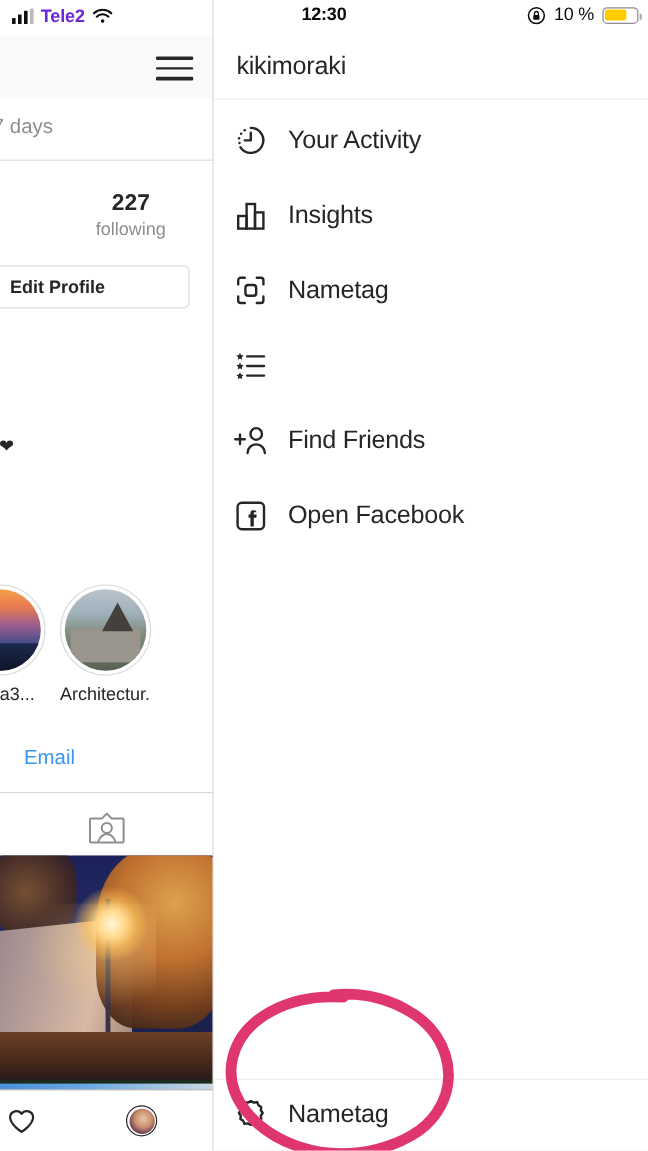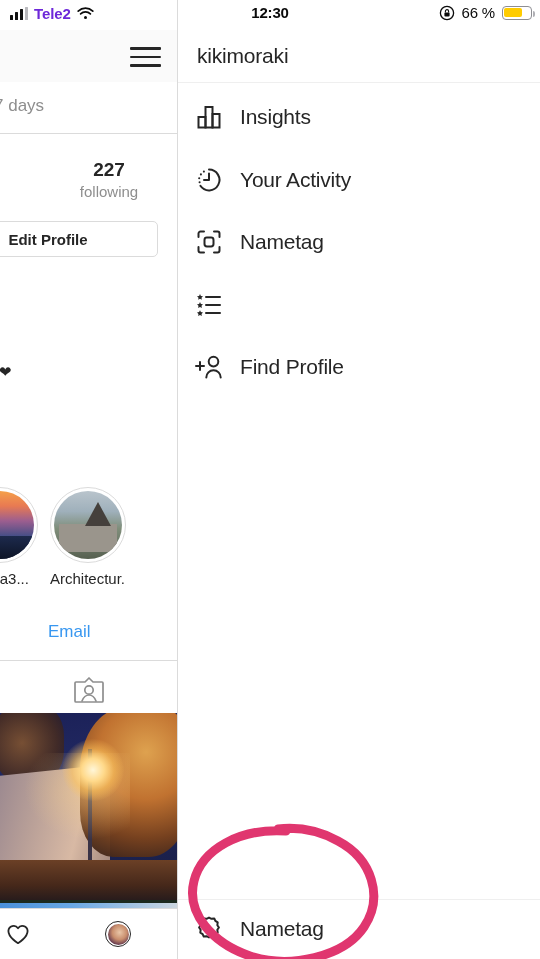--- a/index.html
+++ b/index.html
@@ -82,21 +82,21 @@
   .hl-img.b { background:linear-gradient(#b9c4cc 0%, #9fb0bb 30%, #7f8e7a 55%, #6b7566 80%, #56604f 100%); }
   .hl-img.b:after{ content:""; position:absolute; left:46%; top:16%; width:0; height:0;
     border-left:13px solid transparent; border-right:13px solid transparent; border-bottom:24px solid #45403c; }
   .hl-img.b:before{ content:""; position:absolute; left:8%; bottom:10%; width:84%; height:42%;
     background:#9a958c; }
   .hl-name {
     margin-top:7px; text-align:center; font-size:15px; color:#262626;
     white-space:nowrap; overflow:hidden;
   }
 
-  .bd-email { position:absolute; left:20px; top:622px; font-size:17px; color:#3897f0; font-weight:400;margin-left:28px; }
+  .bd-email { position:absolute; left:20px; top:622px; font-size:17px; color:#3897f0; font-weight:400; }
   .bd-div2 { position:absolute; left:0; top:660px; width:180px; height:1px; background:#dbdbdb; }
 
   .tagged-icon { position:absolute; left:72px; top:674px; width:34px; height:34px; }
 
   .bd-photo { position:absolute; left:0; top:713px; width:180px; height:195px; overflow:hidden;
     background:#14183a; }
   .ph-sky { position:absolute; inset:0; background:linear-gradient(170deg,#1b2057 0%,#222a63 35%,#161b40 100%); }
   .ph-wall { position:absolute; left:-20px; top:58px; width:130px; height:125px;
     background:linear-gradient(105deg,#8f7f8c 0%, #b9a098 40%, #d8b9a4 70%, #9c8279 100%);
     transform:skewY(-6deg); }
@@ -232,40 +232,40 @@
     <div class="panel-header">
       <div class="panel-title">kikimoraki</div>
     </div>
     <div class="panel-hdiv"></div>
 
     <div class="menu">
 
       <div class="menu-item">
         <div class="mi-icon">
           <svg width="28" height="28" viewBox="0 0 28 28" fill="none" stroke="#262626" stroke-width="2">
-            <rect x="3.5" y="14" width="7" height="10.5"></rect>
-            <rect x="10.5" y="4" width="7" height="20.5"></rect>
-            <rect x="17.5" y="11" width="7" height="13.5"></rect>
-          </svg>
-        </div>
-        <div class="mi-label">Insights</div>
-      </div>
-
-      <div class="menu-item">
-        <div class="mi-icon">
-          <svg width="28" height="28" viewBox="0 0 28 28" fill="none" stroke="#262626" stroke-width="2">
             <path d="M14 3.6a10.4 10.4 0 11-8.6 16.2" stroke-linecap="round"></path>
             <circle cx="4.6" cy="16.2" r="1.05" fill="#262626" stroke="none"></circle>
             <circle cx="4.2" cy="12.2" r="1.05" fill="#262626" stroke="none"></circle>
             <circle cx="5.9" cy="8.4" r="1.05" fill="#262626" stroke="none"></circle>
             <circle cx="8.9" cy="5.6" r="1.05" fill="#262626" stroke="none"></circle>
             <path d="M14 7.6V14H9" stroke-linecap="round" stroke-linejoin="round"></path>
           </svg>
         </div>
         <div class="mi-label">Your Activity</div>
+      </div>
+
+      <div class="menu-item">
+        <div class="mi-icon">
+          <svg width="28" height="28" viewBox="0 0 28 28" fill="none" stroke="#262626" stroke-width="2">
+            <rect x="3.5" y="14" width="7" height="10.5"></rect>
+            <rect x="10.5" y="4" width="7" height="20.5"></rect>
+            <rect x="17.5" y="11" width="7" height="13.5"></rect>
+          </svg>
+        </div>
+        <div class="mi-label">Insights</div>
       </div>
 
       <div class="menu-item">
         <div class="mi-icon">
           <svg width="28" height="28" viewBox="0 0 28 28" fill="none" stroke="#262626" stroke-width="2">
             <rect x="9.5" y="9.5" width="9" height="9" rx="2.4"></rect>
             <path d="M3.5 9V5.5a2 2 0 012-2H9M19 3.5h3.5a2 2 0 012 2V9M24.5 19v3.5a2 2 0 01-2 2H19M9 24.5H5.5a2 2 0 01-2-2V19" stroke-linecap="round" stroke-linejoin="round"></path>
           </svg>
         </div>
         <div class="mi-label">Nametag</div>
@@ -290,23 +290,32 @@
       </div>
 
       <div class="menu-item">
         <div class="mi-icon">
           <svg width="30" height="28" viewBox="0 0 30 28" fill="none" stroke="#262626" stroke-width="2">
             <path d="M2 13h8M6 9v8" stroke-linecap="round"></path>
             <circle cx="19.5" cy="8.6" r="4.8"></circle>
             <path d="M12.3 24.5c0-4 3.2-7.2 7.2-7.2s7.2 3.2 7.2 7.2" stroke-linecap="round"></path>
           </svg>
         </div>
-        <div class="mi-label">Find Profile</div>
-      </div>
-
+        <div class="mi-label">Find Friends</div>
+      </div>
+
+      <div class="menu-item">
+        <div class="mi-icon">
+          <svg width="28" height="28" viewBox="0 0 28 28" fill="none">
+            <rect x="3" y="3" width="22" height="22" rx="3.4" stroke="#262626" stroke-width="2"></rect>
+            <path d="M17.6 9.2h-1.8c-1.5 0-2.1.8-2.1 2.1v1.5h-1.6v2.6h1.6v7.4h2.8v-7.4h2.1l.35-2.6h-2.45v-1.2c0-.5.15-.8.75-.8h1.7z" fill="#262626"></path>
+          </svg>
+        </div>
+        <div class="mi-label">Open Facebook</div>
+      </div>
     </div>
 
     <div class="settings-div"></div>
     <div class="settings-row">
       <div class="mi-icon">
         <svg width="30" height="30" viewBox="0 0 30 30" fill="none" stroke="#262626" stroke-width="2" stroke-linejoin="round">
           <path d="M15 3.6l2.5 1.25 2.75-.45 1.1 2.55 2.35 1.5-.35 2.75 1.55 2.3-1.55 2.3.35 2.75-2.35 1.5-1.1 2.55-2.75-.45L15 23.4l-2.5-1.25-2.75.45-1.1-2.55-2.35-1.5.35-2.75L5.1 13.5l1.55-2.3-.35-2.75 2.35-1.5 1.1-2.55 2.75.45z"></path>
         </svg>
       </div>
       <div class="mi-label">Nametag</div>
@@ -339,21 +348,21 @@
     </div>
     <div class="sb-time">12:30</div>
     <div class="sb-right">
       <div class="rotlock">
         <svg width="16" height="16" viewBox="0 0 16 16" fill="none" stroke="#0b0b0b" stroke-width="1.3">
           <circle cx="8" cy="8" r="6.6"></circle>
           <rect x="5.4" y="7.4" width="5.2" height="4.1" rx="1" fill="#0b0b0b" stroke="none"></rect>
           <path d="M6.4 7.4V6.2a1.6 1.6 0 013.2 0v1.2" stroke-width="1.1"></path>
         </svg>
       </div>
-      <div class="battpct">66 %</div>
+      <div class="battpct">10 %</div>
       <div class="batt">
         <div class="fill" style="width: 62%; background: rgb(255, 204, 0);"></div>
         <div class="cap"></div>
       </div>
     </div>
   </div>
 
 </div>
 
 </body></html>

